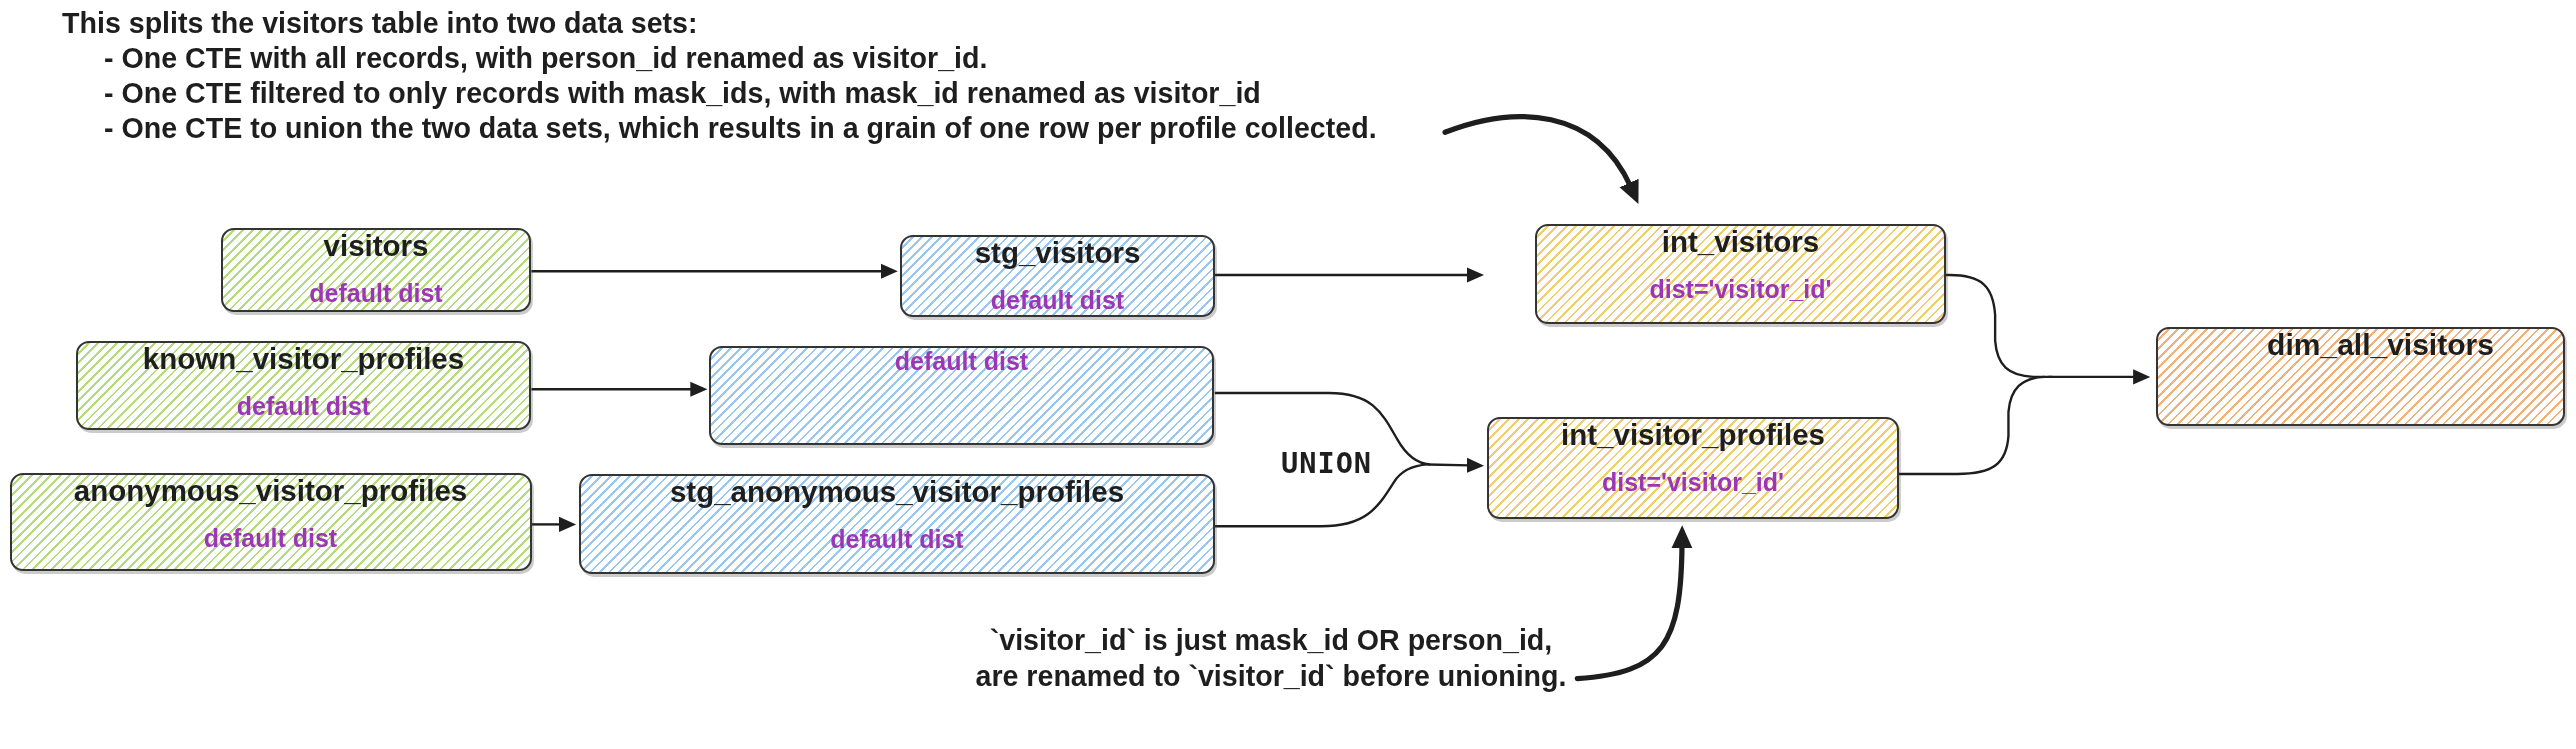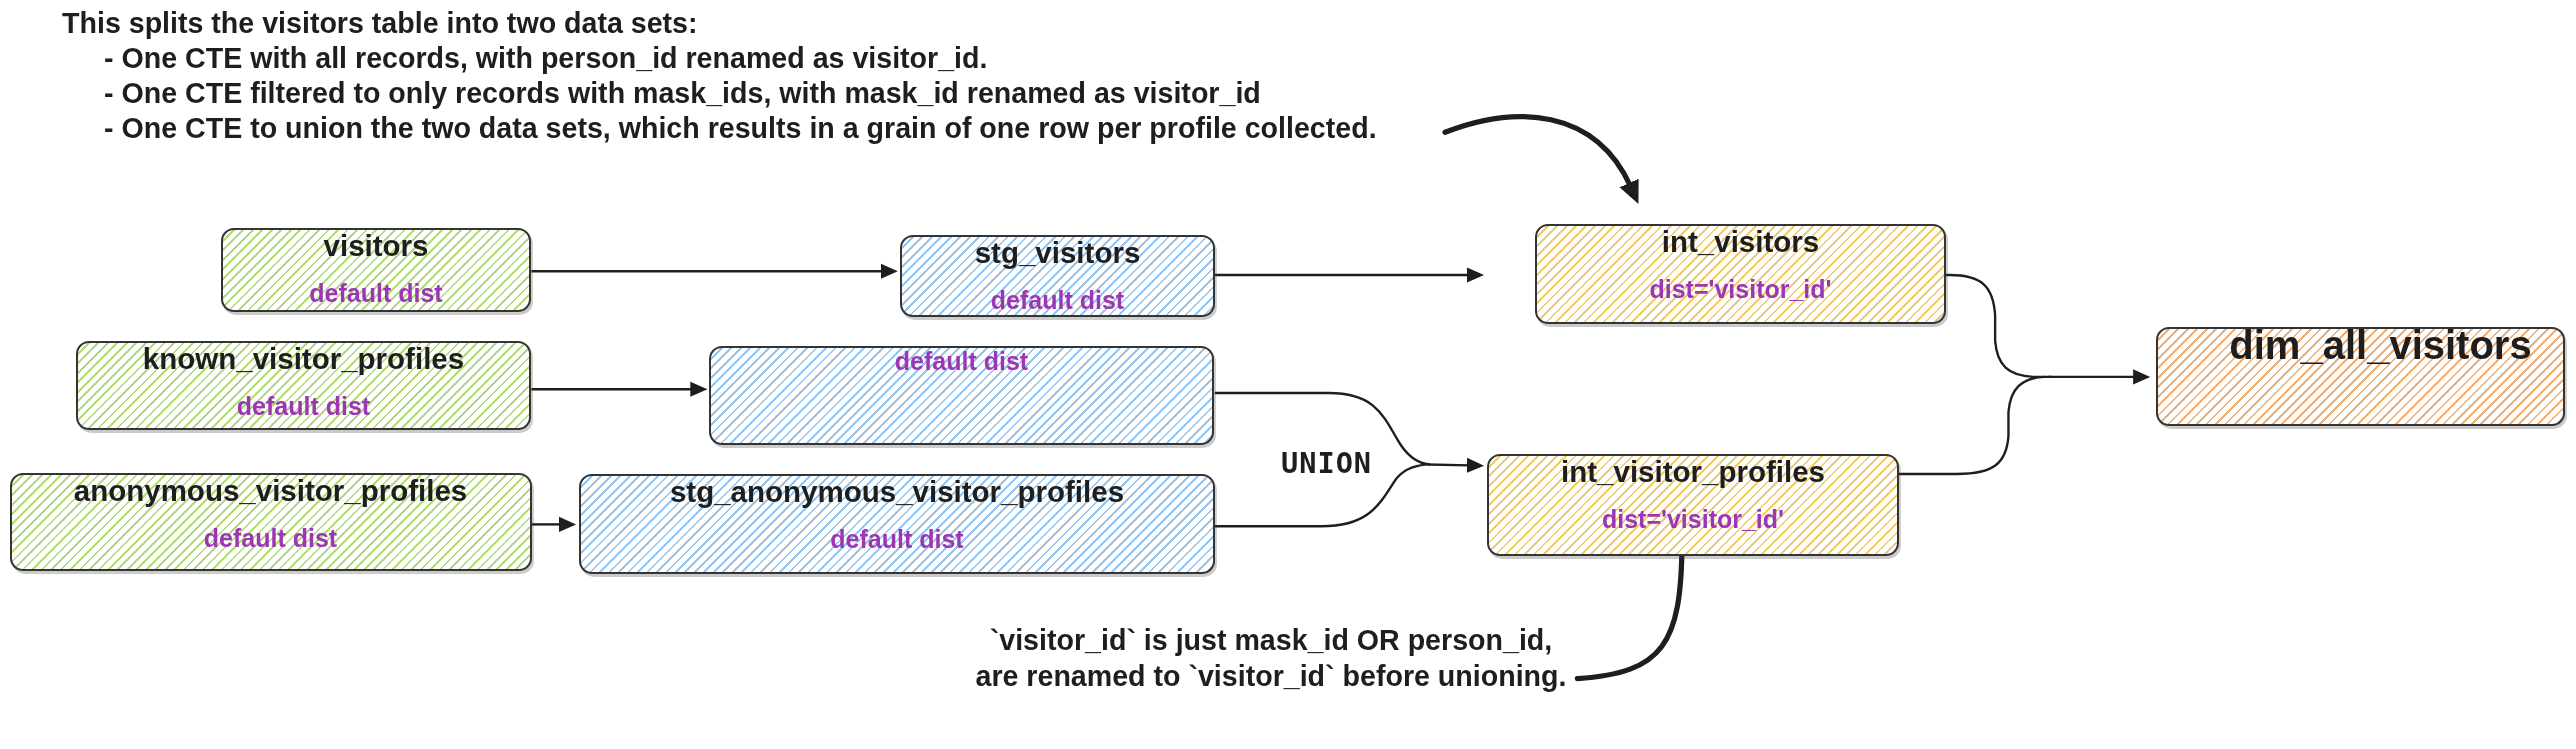--- a/index.html
+++ b/index.html
@@ -44,23 +44,23 @@
   .hatch-orange{background:repeating-linear-gradient(135deg,#f1b077 0 1.9px,rgba(0,0,0,0) 1.9px 6.7px),#fff;}
 
   
   #n-visitors   {left:221px; top:228px; width:310px; height:84px;}
   #n-stg-visitors{left:900px; top:235px; width:315px; height:82px;}
   #n-int-visitors{left:1488px;top:224px; width:411px; height:100px;margin-left:47px;}
   #n-known      {left:76px;  top:341px; width:455px; height:89px;}
   #n-stg-known  {left:709px; top:346px; width:505px; height:99px;}
   #n-anon       {left:9.5px;  top:473px; width:522px; height:98px;}
   #n-stg-anon   {left:579px; top:474px; width:636px; height:100px;}
-  #n-int-profiles{left:1487px;top:417px;width:412px; height:102px;margin-top:37px;}
+  #n-int-profiles{left:1487px;top:417px;width:412px; height:102px;}
   #n-dim        {left:2156px;top:327px; width:409px; height:99px;}
-  #n-dim .title {font-size:40px;margin-left:40px;}
+  #n-dim .title {font-size:30px;margin-left:40px;}
 
   
   .note{
     position:absolute;
     font-size:28.6px;
     line-height:35px;
     font-weight:bold;
     color:#1e1e1e;
     margin-left:24px;
   }

